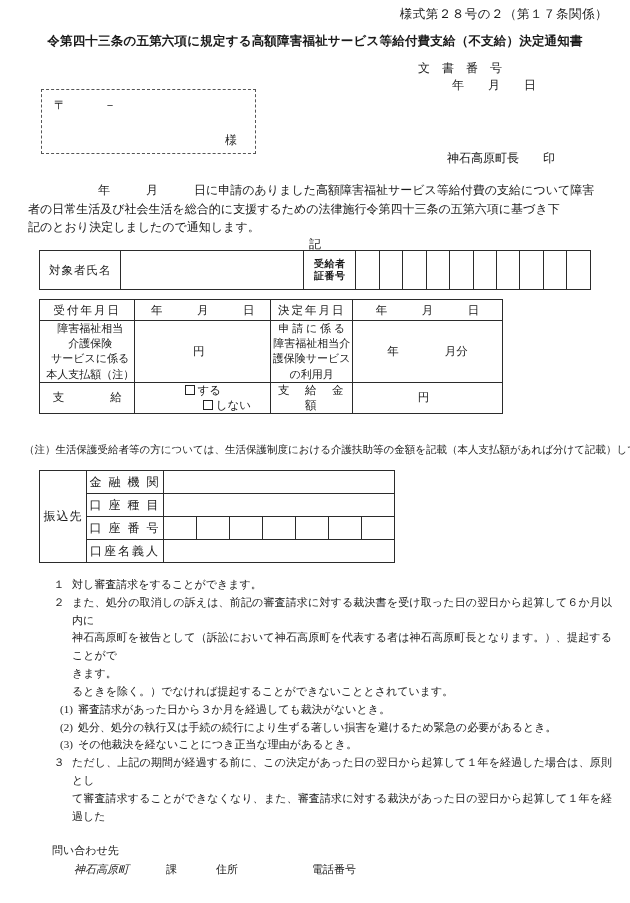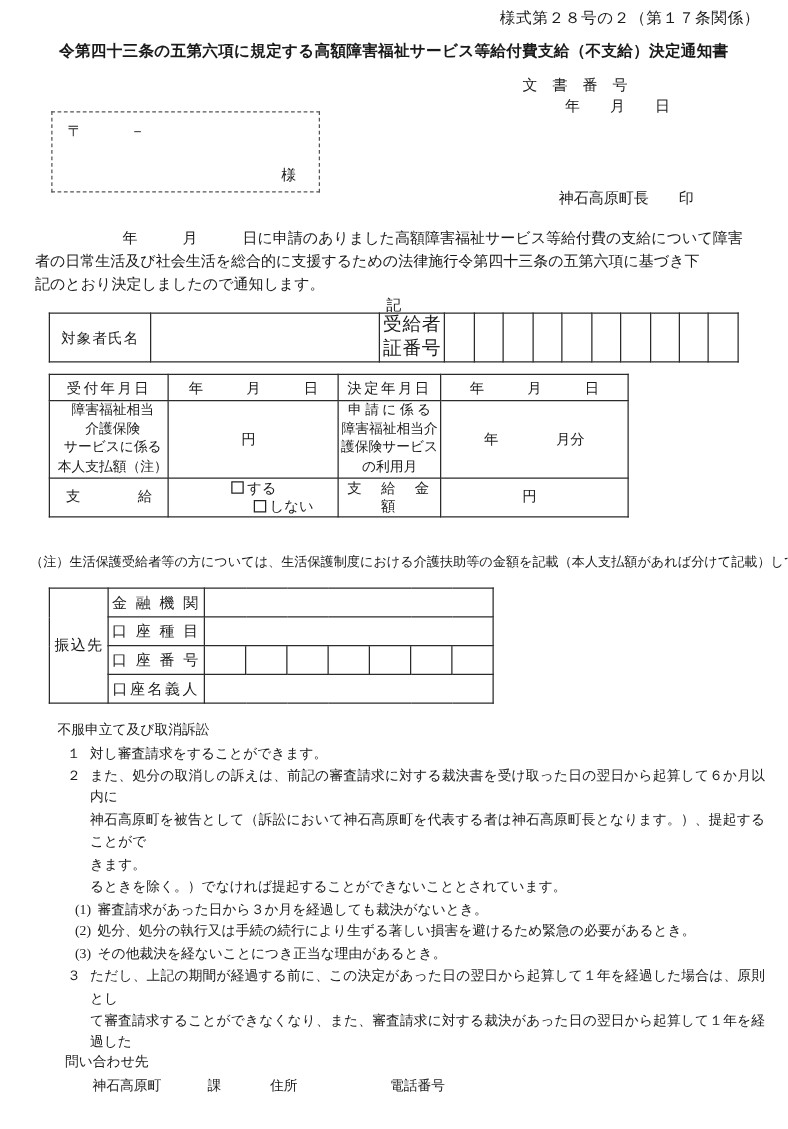--- a/index.html
+++ b/index.html
@@ -116,23 +116,24 @@
     height: 20px;
   }
   .jr { text-align: right; padding-right: 8px !important; }
 
   
   #table-name { left: 39px; top: 250px; width: 552px; }
   #table-name td.name-label { width: 82px; letter-spacing: 1px; }
   #table-name td.name-value { width: 186px; }
   #table-name td.cert-label {
     width: 52px;
-    font-size: 15px;
+    font-size: 10px;
     line-height: 1.25;
     letter-spacing: 0.5px;
+    font-weight: bold;
   }
   #table-name td.cert-box { width: 23px; }
   #table-name td { height: 38px; }
 
   
   #table-main { left: 39px; top: 299px; width: 464px; }
   #table-main td.c1 { width: 105px; }
   #table-main td.c2 { width: 160px; }
   #table-main td.c3 { width: 105px; }
   #table-main td.c4 { width: 182px; }
@@ -218,21 +219,21 @@
   }
 
   
   .contact {
     position: absolute;
     left: 52px; top: 841px;
     font-size: 11px;
     line-height: 1.7;
   }
   .contact-row { padding-left: 22px; }
-  .contact-row .g1 { display: inline-block; width: 92px; }
+  .contact-row .g1 { display: inline-block; width: 92px; font-style: italic; }
   .contact-row .g2 { display: inline-block; width: 50px; }
   .contact-row .g3 { display: inline-block; width: 96px; }
 </style>
 </head>
 <body>
 
 <div class="page">
 
   <div class="abs form-code">様式第２８号の２（第１７条関係）</div>
 
@@ -345,21 +346,20 @@
       <td class="acct-box"></td>
     </tr>
     <tr>
       <td class="bank-label">口座名義人</td>
       <td class="bank-value" colspan="7"></td>
     </tr>
   </tbody>
     </table>
 
   <div class="appeal">
-    <div class="appeal-heading">不服申立て及び取消訴訟</div>
 
     <div class="appeal-item">
       <div class="appeal-num">１</div>
       <div class="appeal-text">
         <div>対し審査請求をすることができます。</div>
       </div>
     </div>
 
     <div class="appeal-item">
       <div class="appeal-num">２</div>

